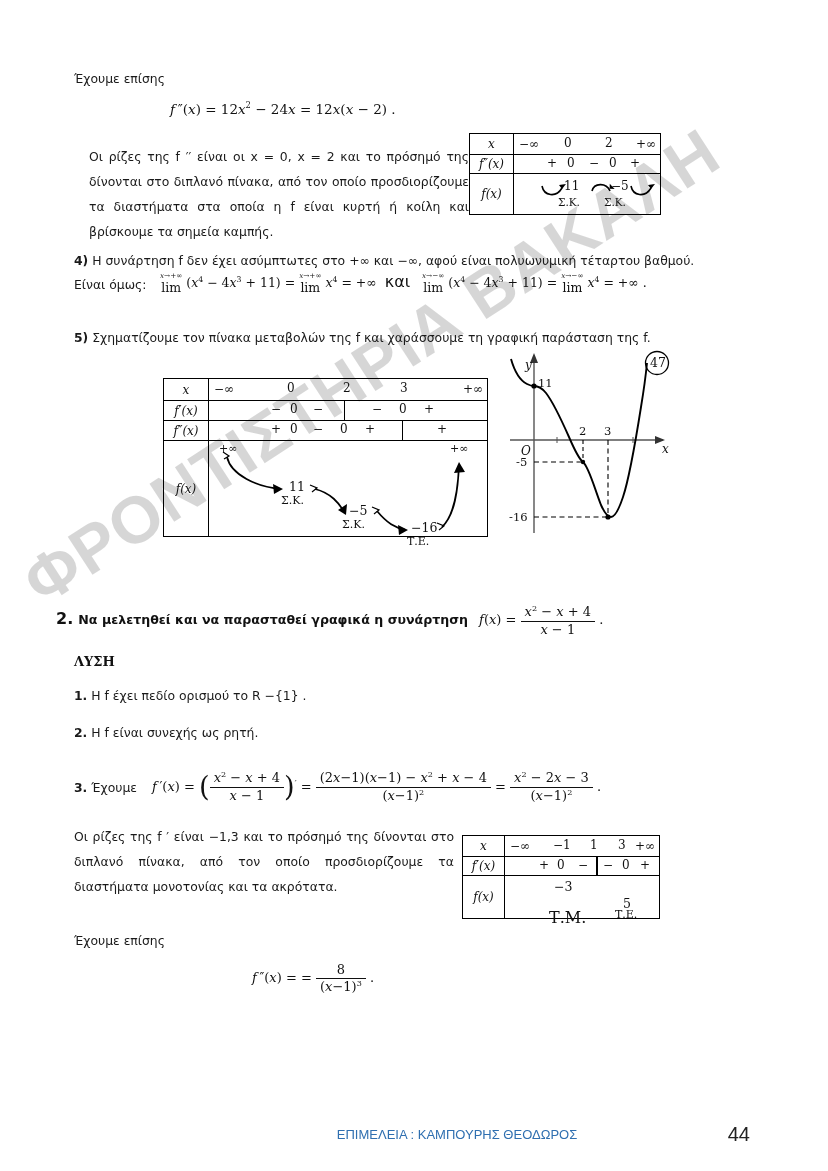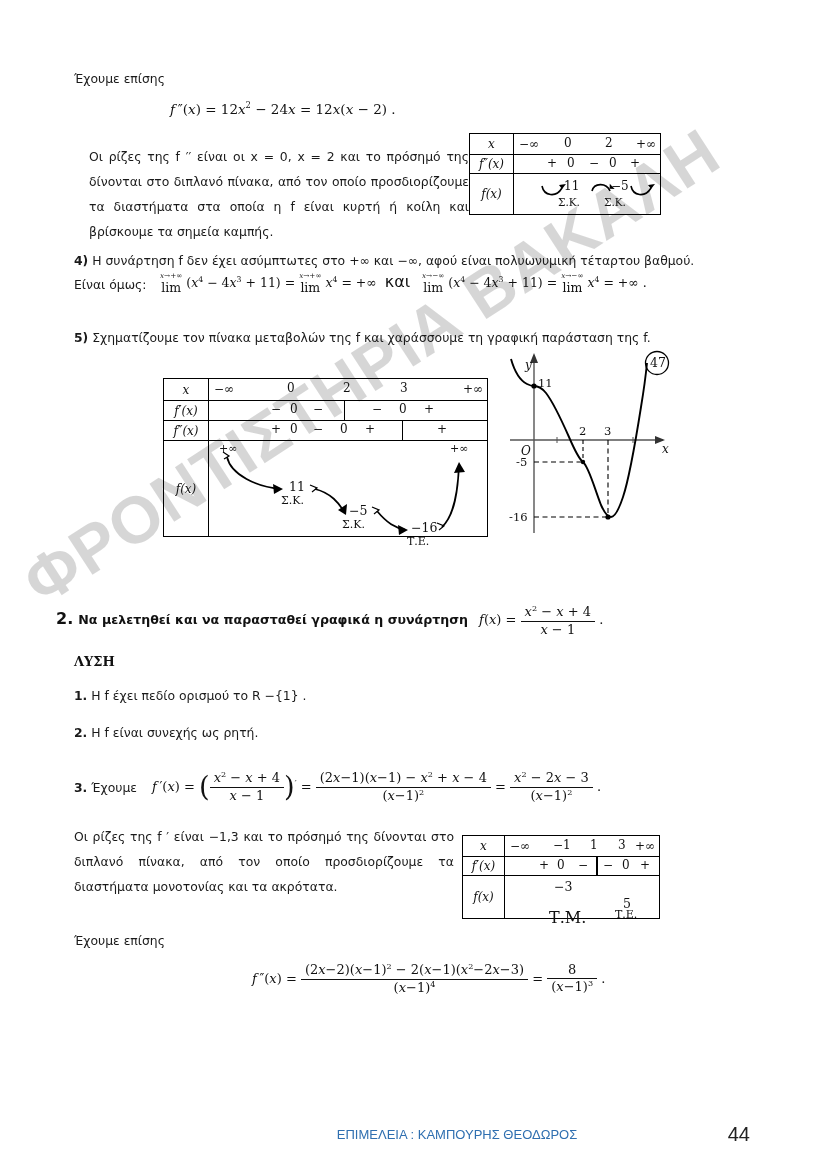--- a/index.html
+++ b/index.html
@@ -419,21 +419,20 @@
         </path></polygon></path></path></polygon></path></path></polygon></path></path></polygon></path></line></div>
       </td>
     </tr>
   </tbody>
       </table>
 
   <div class="body-text" style="left:74px;top:928px;">Έχουμε επίσης</div>
 
   <div class="math" style="left:252px;top:962px;font-size:13px;">
     <i>f</i> ″(<i>x</i>) =
-    <span class="frac"><span class="num">(2<i>x</i>−2)(<i>x</i>−1)<sup class="e">2</sup> − 2(<i>x</i>−1)(<i>x</i><sup class="e">2</sup>−2<i>x</i>−3)</span><span>(<i>x</i>−1)<sup class="e">4</sup></span></span>
     =
     <span class="frac"><span class="num">8</span><span>(<i>x</i>−1)<sup class="e">3</sup></span></span> .
   </div>
 
   </div>
 
   <div class="doc-footer">
     <div class="f-center">ΕΠΙΜΕΛΕΙΑ : ΚΑΜΠΟΥΡΗΣ ΘΕΟΔΩΡΟΣ</div>
     <div class="f-page">44</div>
   </div>

